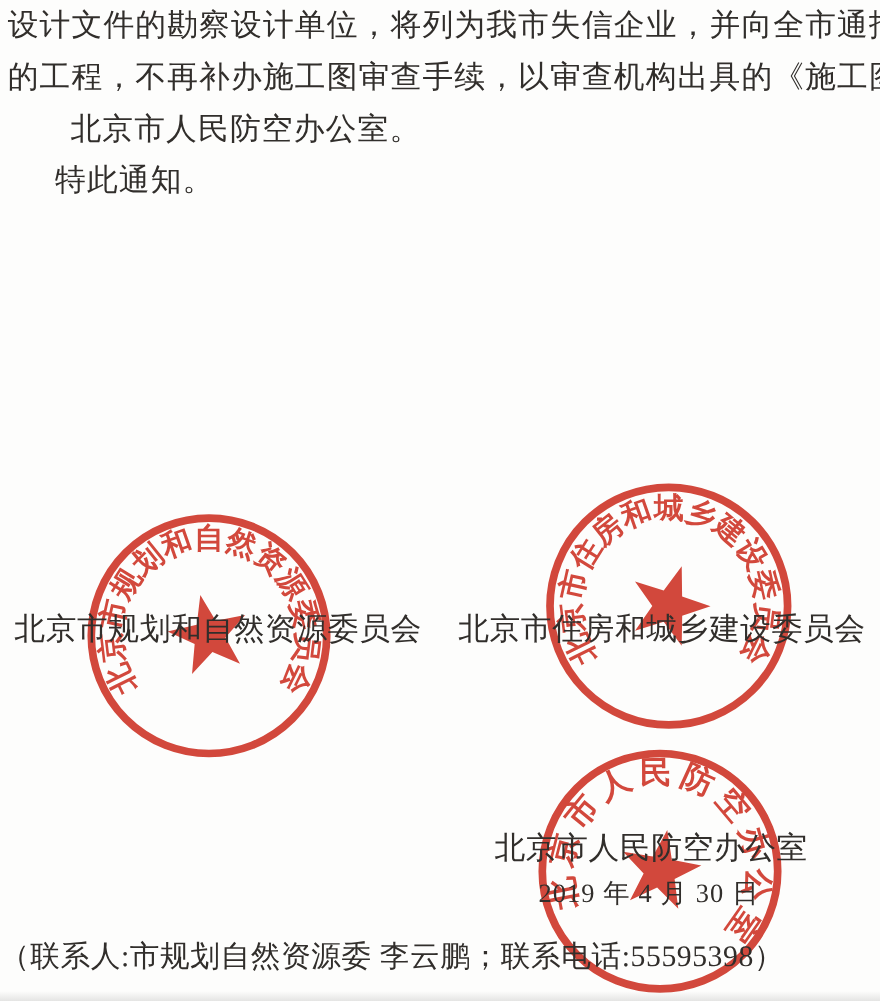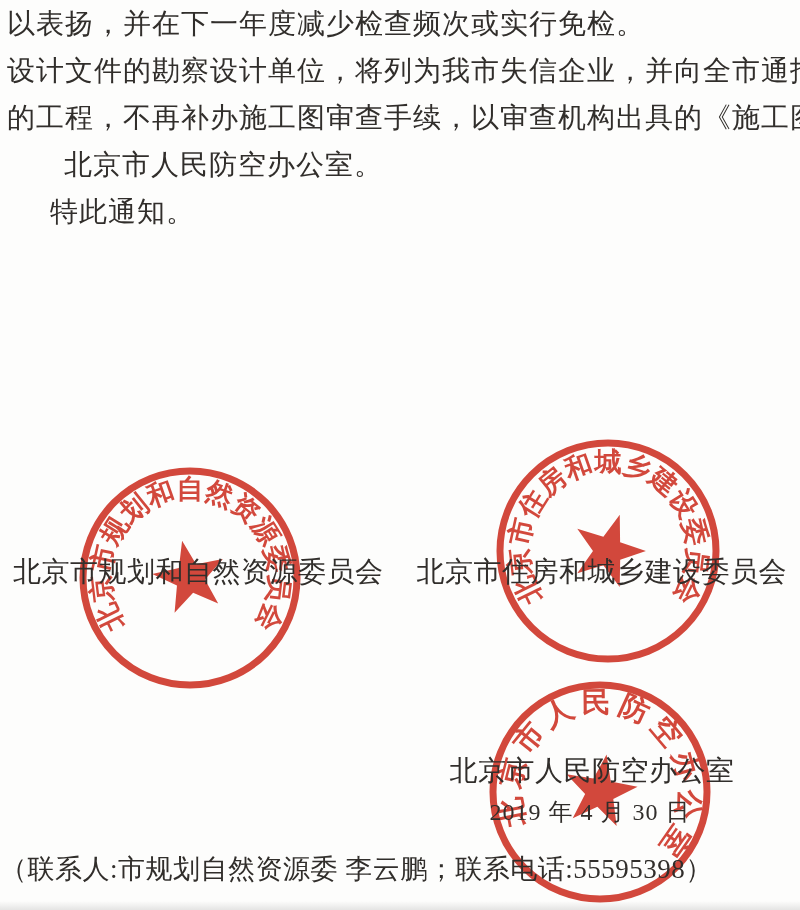--- a/index.html
+++ b/index.html
@@ -127,21 +127,20 @@
     <polygon fill="currentColor" transform="rotate(10)" points="0,-38 8.8,-12.1 36.1,-11.7 14.3,4.6 22.3,30.7 0,15 -22.3,30.7 -14.3,4.6 -36.1,-11.7 -8.8,-12.1"></polygon>
     <g transform="rotate(12)">
       <path id="arc-seal-3" d="M -61.3 51.4 A 80 80 0 1 1 61.3 51.4" fill="none"></path>
       <text font-size="29" letter-spacing="6" fill="currentColor">
         <textPath href="#arc-seal-3" startOffset="50%" text-anchor="middle">北京市人民防空办公室</textPath>
       </text>
     </g>
   </svg>
 
   <div class="text-block">
-    <div class="line">以表扬，并在下一年度减少检查频次或实行免检。</div>
     <div class="line">设计文件的勘察设计单位，将列为我市失信企业，并向全市通报。</div>
     <div class="line">的工程，不再补办施工图审查手续，以审查机构出具的《施工图</div>
     <div class="line indent">北京市人民防空办公室。</div>
     <div class="line indent-sm">特此通知。</div>
   </div>
 
   <div class="sig-row">
     <span>北京市规划和自然资源委员会</span>
     <span>北京市住房和城乡建设委员会</span>
   </div>

